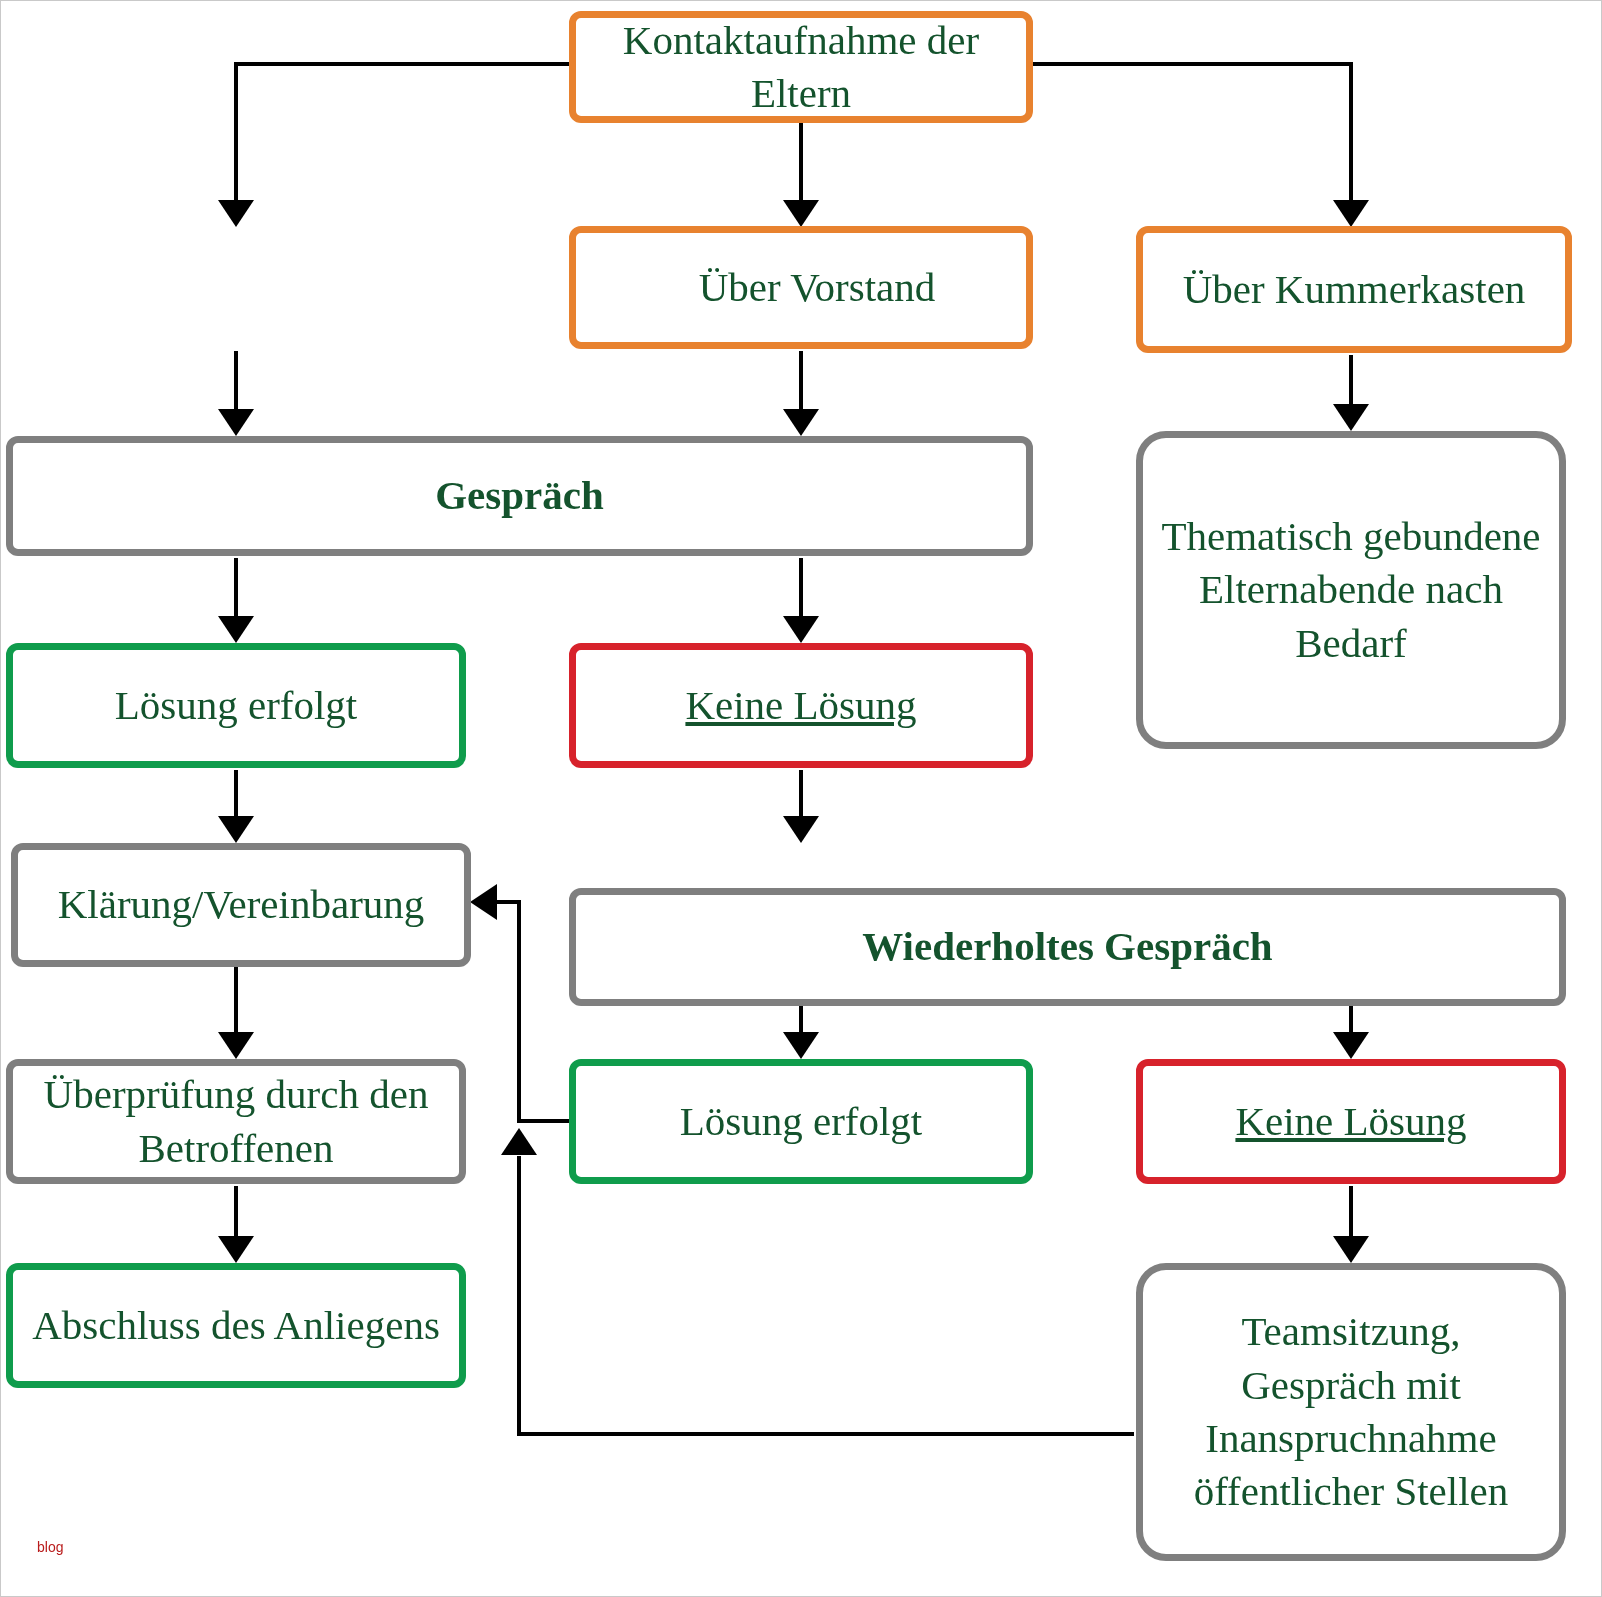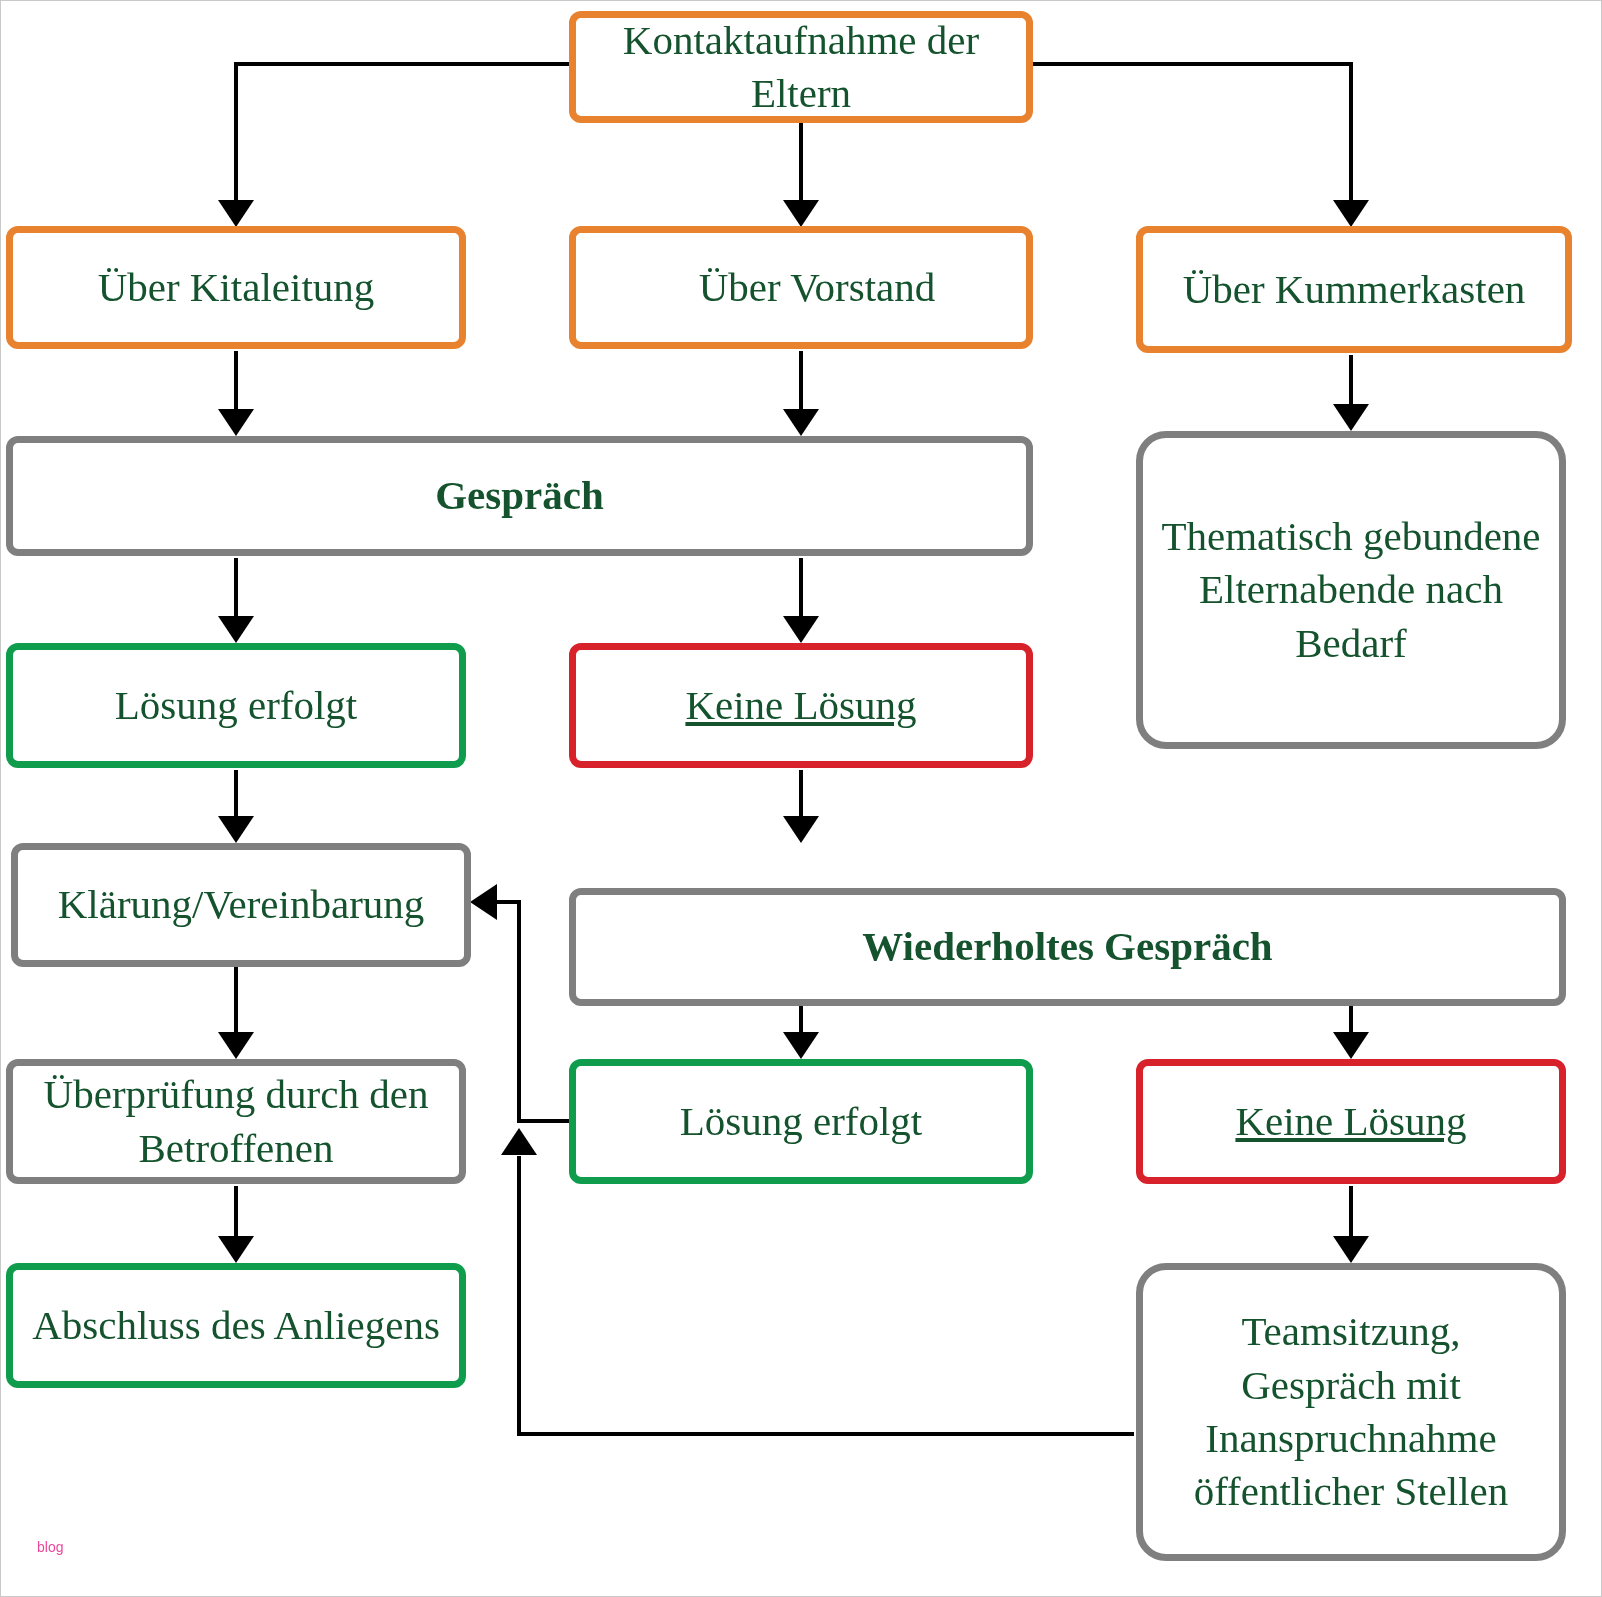--- a/index.html
+++ b/index.html
@@ -74,21 +74,21 @@
   }
   #edges polygon { fill: #000000; stroke: none; }
 
   
   #watermark {
     position: absolute;
     left: 36px;
     top: 1538px;
     font-family: "Liberation Sans", sans-serif;
     font-size: 14px;
-    color: #ec4899;
+    color: #b91c1c;
     z-index: 3;
   }
 </style>
 </head>
 <body>
 
 <div id="canvas">
 
   <svg id="edges" viewBox="0 0 1602 1597" xmlns="http://www.w3.org/2000/svg">
 
@@ -174,23 +174,20 @@
 
     <g>
       <polyline points="1133,1433 518,1433 518,1155"></polyline>
       <polygon points="500,1154 536,1154 518,1127"></polygon>
     </g>
   </svg>
 
   <div class="node orange" id="n-kontaktaufnahme">
     <span>Kontaktaufnahme der Eltern</span>
   </div>
-  <div class="node orange" id="n-kitaleitung">
-    <span>Über Kitaleitung</span>
-  </div>
   <div class="node orange" id="n-vorstand">
     <span>Über Vorstand</span>
   </div>
   <div class="node orange" id="n-kummerkasten">
     <span>Über Kummerkasten</span>
   </div>
   <div class="node gray bold" id="n-gespraech">
     <span>Gespräch</span>
   </div>
   <div class="node gray bigradius" id="n-thematisch">

